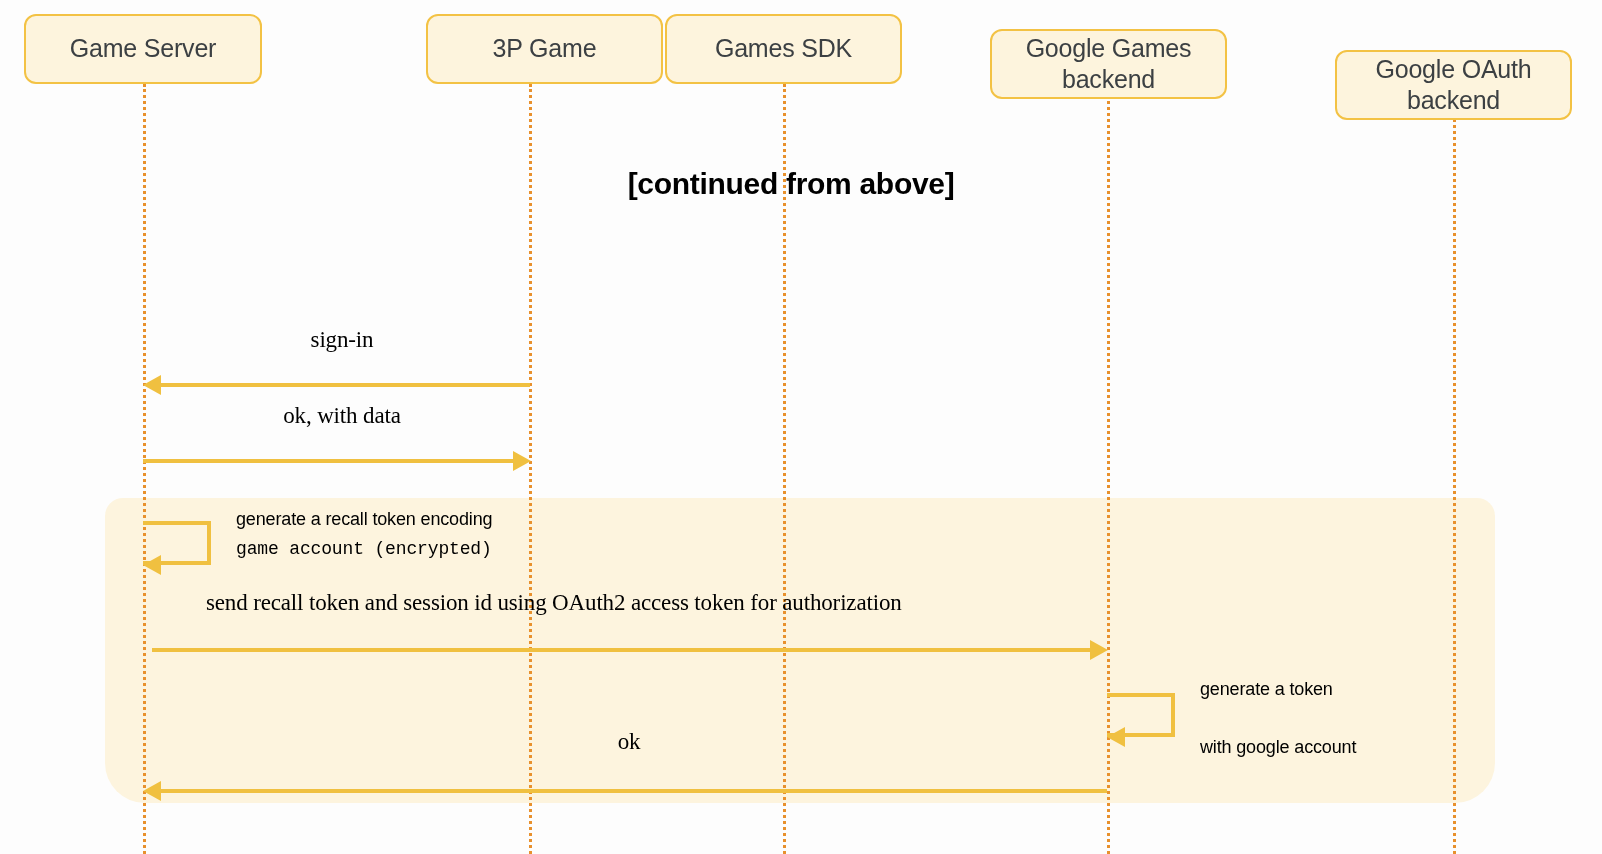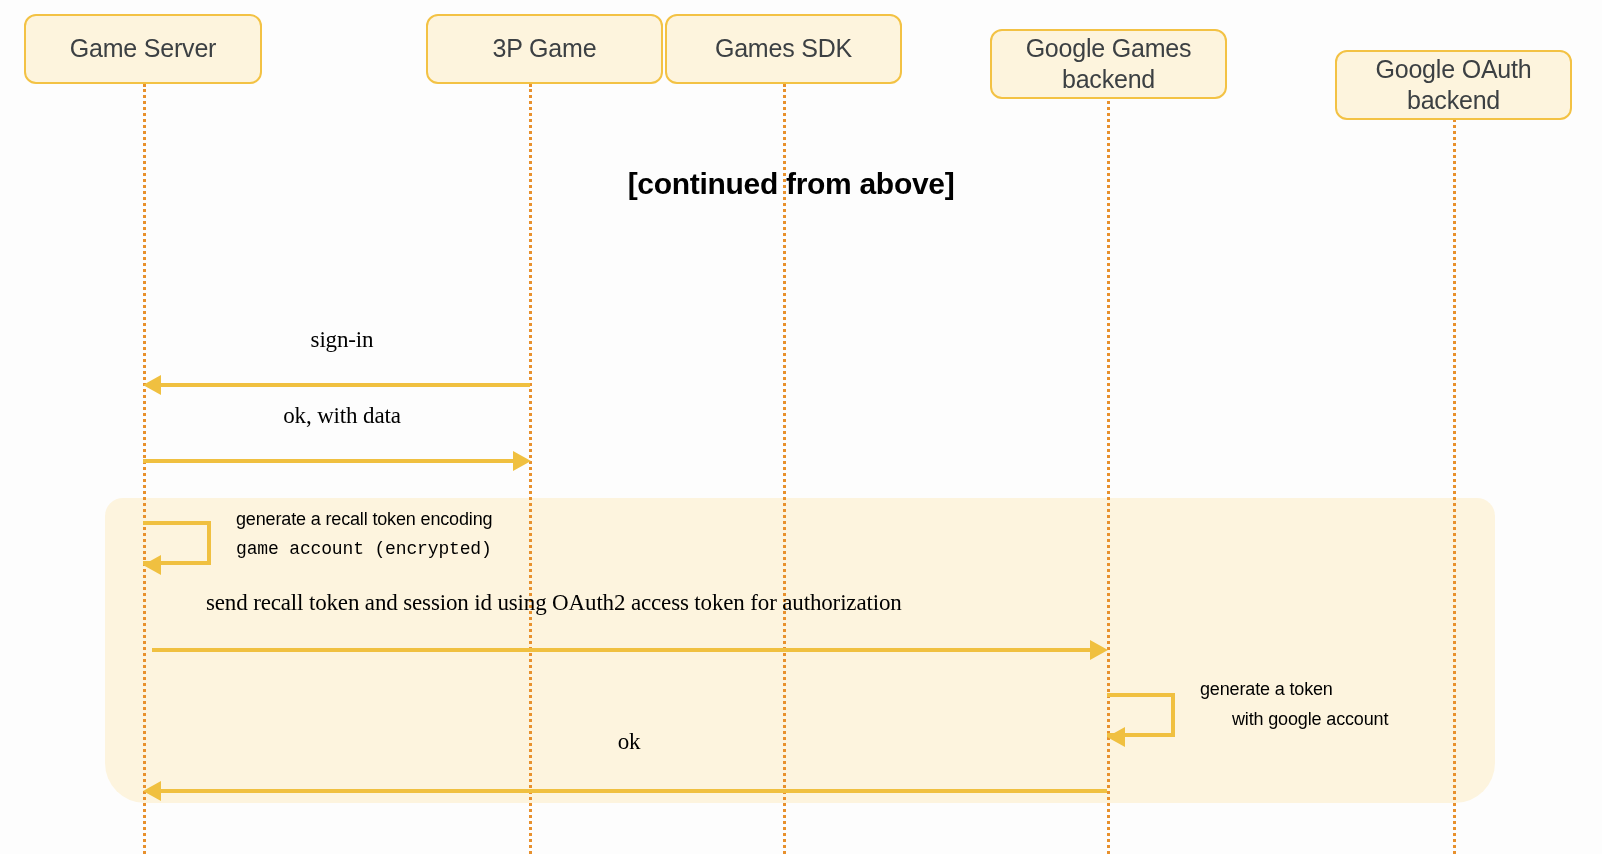--- a/index.html
+++ b/index.html
@@ -161,19 +161,19 @@
   <div class="self-label" style="left:236px; top:508px;">generate a recall token encoding</div>
   <div class="self-label" style="left:236px; top:538px;font-family:Liberation Mono, monospace;">game account (encrypted)</div>
 
   <div class="msg-label" style="left:206px; top:588px;">send recall token and session id using OAuth2 access token for authorization</div>
   <div class="arrow-line" style="left:152px; top:648px; width:942px;"></div>
   <div class="arrow-head right" style="left:1090px; top:640px;"></div>
 
   <div class="self-loop" style="left:1107px; top:693px; width:68px; height:44px;"></div>
   <div class="arrow-head left" style="left:1107px; top:727px;"></div>
   <div class="self-label" style="left:1200px; top:678px;">generate a token</div>
-  <div class="self-label" style="left:1200px; top:708px;margin-left:32px;">with google account</div>
+  <div class="self-label" style="left:1200px; top:736px;">with google account</div>
 
   <div class="msg-label center" style="left:629px; top:727px;">ok</div>
   <div class="arrow-line" style="left:155px; top:789px; width:952px;"></div>
   <div class="arrow-head left" style="left:143px; top:781px;"></div>
 
 </div>
 
 </body></html>

